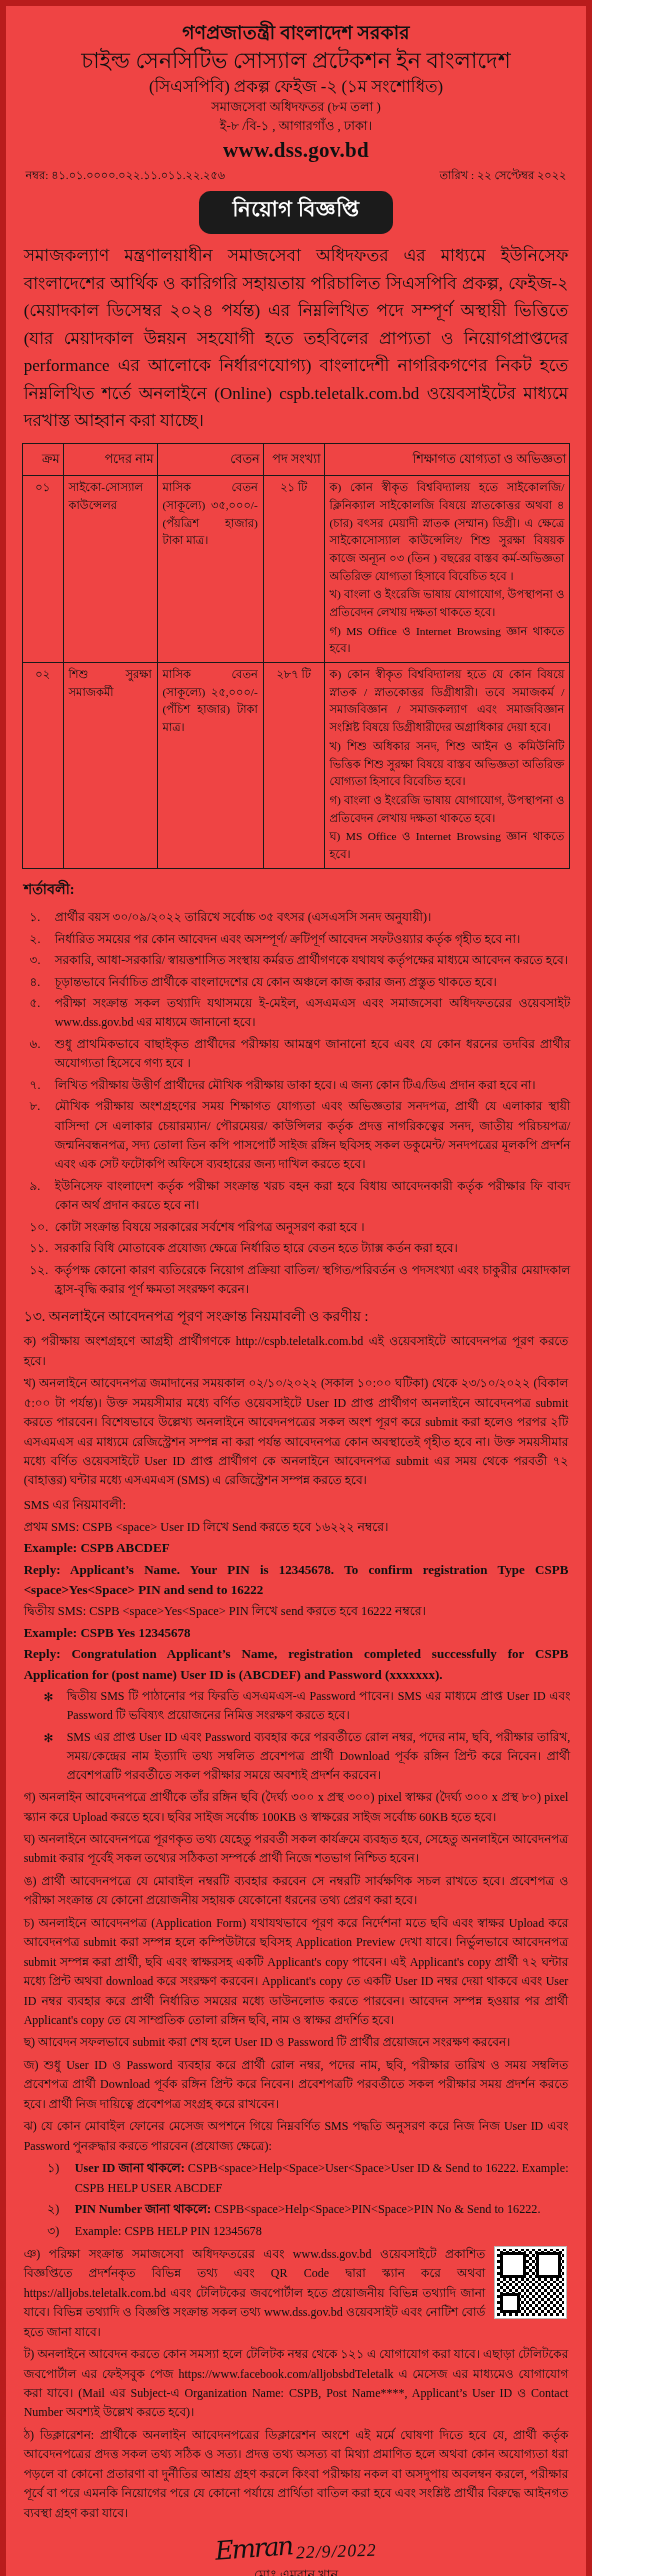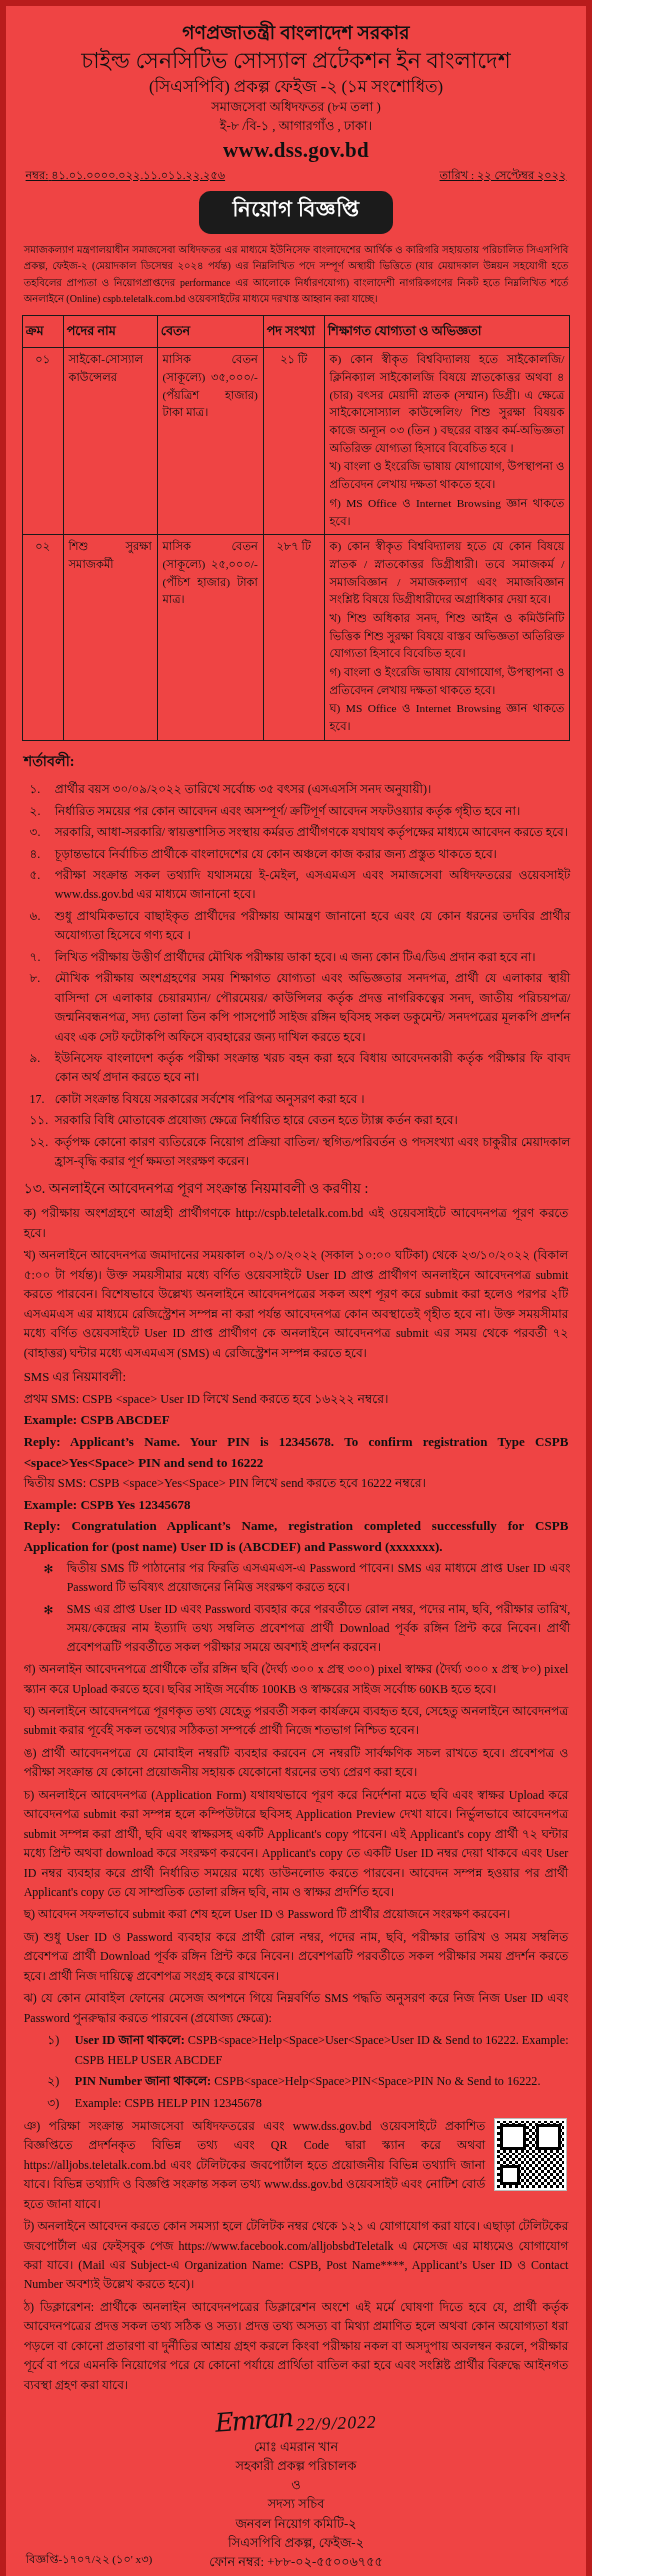--- a/index.html
+++ b/index.html
@@ -36,36 +36,36 @@
   }
   .hdr .l4 { font-size: 12.8px; line-height: 1.5; }
   .hdr .l5 { font-size: 12.8px; line-height: 1.5; }
   .hdr .site {
     font-size: 21px; font-weight: bold; letter-spacing: 0.3px;
     margin-top: 1px; margin-bottom: 3.9px;
   }
 
   .memoline {
     display: flex; justify-content: space-between; align-items: baseline;
-    font-size: 11.3px; padding: 0 3.9px; margin-top: 2px; margin-bottom: 5.9px; text-decoration: underline;
+    font-size: 11.3px; padding: 0 3.9px; margin-top: 2px; margin-bottom: 5.9px;
   }
 
   .banner-wrap { text-align: center; margin: 2px 0 7.9px 0; }
   .banner {
     display: inline-block;
     background: #1b1b1b; color: #fff;
     font-size: 20.7px; font-weight: bold;
     padding: 3px 33px 5.9px 33px;
     border-radius: 11.8px;
     letter-spacing: 0.5px;
   }
 
   
   .intro {
-    font-size: 10px;
+    font-size: 17px;
     line-height: 1.62;
     text-align: justify;
     text-justify: inter-word;
     margin: 0 2px 7.9px 2px;
     font-family: Liberation Serif, serif;
   }
 
   
   table.jobs {
     width: 100%;
@@ -74,23 +74,23 @@
     margin-bottom: 9.8px;
   }
   table.jobs th, table.jobs td {
     border: 1px solid #1a1a1a;
     padding: 3px 4.9px;
     vertical-align: top;
     font-size: 11.4px;
     line-height: 1.55;
   }
   table.jobs th {
-    text-align: left;
+    text-align: right;
     vertical-align: middle;
-    font-weight: bold;
+    font-weight: normal;
     font-size: 12.8px;
     padding: 5.9px 3px;
   }
   .c-sl { width: 41px; text-align: center; }
   .c-post { width: 94px; }
   .c-pay { width: 106px; }
   .c-num { width: 61px; text-align: center; }
   .c-qual { width: auto; }
   td.c-qual { text-align: justify; }
   td.c-pay { text-align: justify; }
@@ -293,21 +293,21 @@
   <ol class="conds">
     <li><span class="num">১.</span><span>প্রার্থীর বয়স ৩০/০৯/২০২২  তারিখে সর্বোচ্চ ৩৫ বৎসর (এসএসসি সনদ অনুযায়ী)।</span></li>
     <li><span class="num">২.</span><span>নির্ধারিত সময়ের পর কোন আবেদন এবং অসম্পূর্ণ/ ক্রটিপূর্ণ আবেদন সফটওয়্যার কর্তৃক গৃহীত হবে না।</span></li>
     <li><span class="num">৩.</span><span>সরকারি, আধা-সরকারি/ স্বায়ত্তশাসিত সংস্থায় কর্মরত প্রার্থীগণকে যথাযথ কর্তৃপক্ষের মাধ্যমে আবেদন করতে হবে।</span></li>
     <li><span class="num">৪.</span><span>চূড়ান্তভাবে নির্বাচিত প্রার্থীকে বাংলাদেশের যে কোন অঞ্চলে কাজ করার জন্য প্রস্তুত থাকতে হবে।</span></li>
     <li><span class="num">৫.</span><span>পরীক্ষা সংক্রান্ত সকল তথ্যাদি যথাসময়ে ই-মেইল, এসএমএস এবং সমাজসেবা অধিদফতরের ওয়েবসাইট www.dss.gov.bd এর মাধ্যমে জানানো হবে।</span></li>
     <li><span class="num">৬.</span><span>শুধু প্রাথমিকভাবে বাছাইকৃত প্রার্থীদের পরীক্ষায় আমন্ত্রণ জানানো হবে এবং যে কোন ধরনের তদবির প্রার্থীর অযোগ্যতা হিসেবে গণ্য হবে ।</span></li>
     <li><span class="num">৭.</span><span>লিখিত পরীক্ষায় উত্তীর্ণ প্রার্থীদের মৌখিক পরীক্ষায় ডাকা হবে। এ জন্য কোন টিএ/ডিএ প্রদান করা হবে না।</span></li>
     <li><span class="num">৮.</span><span>মৌখিক পরীক্ষায় অংশগ্রহণের সময় শিক্ষাগত যোগ্যতা এবং অভিজ্ঞতার সনদপত্র, প্রার্থী যে এলাকার স্থায়ী বাসিন্দা সে এলাকার চেয়ারম্যান/ পৌরমেয়র/ কাউন্সিলর কর্তৃক প্রদত্ত নাগরিকত্বের সনদ, জাতীয় পরিচয়পত্র/ জন্মনিবন্ধনপত্র, সদ্য তোলা তিন কপি পাসপোর্ট সাইজ রঙ্গিন ছবিসহ সকল ডকুমেন্ট/ সনদপত্রের মূলকপি প্রদর্শন এবং এক সেট ফটোকপি অফিসে ব্যবহারের জন্য দাখিল করতে হবে।</span></li>
     <li><span class="num">৯.</span><span>ইউনিসেফ বাংলাদেশ কর্তৃক পরীক্ষা সংক্রান্ত খরচ বহন করা হবে বিধায় আবেদনকারী কর্তৃক পরীক্ষার ফি বাবদ কোন অর্থ প্রদান করতে হবে না।</span></li>
-    <li><span class="num">17.</span><span>কোটা সংক্রান্ত বিষয়ে সরকারের সর্বশেষ পরিপত্র অনুসরণ করা হবে ।</span></li>
+    <li><span class="num">১০.</span><span>কোটা সংক্রান্ত বিষয়ে সরকারের সর্বশেষ পরিপত্র অনুসরণ করা হবে ।</span></li>
     <li><span class="num">১১.</span><span>সরকারি বিধি মোতাবেক প্রযোজ্য ক্ষেত্রে নির্ধারিত হারে বেতন হতে ট্যাক্স কর্তন করা হবে।</span></li>
     <li><span class="num">১২.</span><span>কর্তৃপক্ষ কোনো কারণ ব্যতিরেকে নিয়োগ প্রক্রিয়া বাতিল/ স্থগিত/পরিবর্তন ও পদসংখ্যা এবং চাকুরীর মেয়াদকাল হ্রাস-বৃদ্ধি করার পূর্ণ ক্ষমতা সংরক্ষণ করেন।</span></li>
   </ol>
 
   <div class="sub13">১৩. অনলাইনে আবেদনপত্র পূরণ সংক্রান্ত নিয়মাবলী ও করণীয় :</div>
   <p class="para">ক) পরীক্ষায় অংশগ্রহণে আগ্রহী প্রার্থীগণকে http://cspb.teletalk.com.bd এই ওয়েবসাইটে আবেদনপত্র পূরণ করতে হবে।</p>
   <p class="para">খ) অনলাইনে আবেদনপত্র জমাদানের সময়কাল ০২/১০/২০২২ (সকাল ১০:০০ ঘটিকা) থেকে ২৩/১০/২০২২ (বিকাল ৫:০০ টা পর্যন্ত)। উক্ত সময়সীমার মধ্যে বর্ণিত ওয়েবসাইটে User ID প্রাপ্ত প্রার্থীগণ অনলাইনে আবেদনপত্র submit করতে পারবেন। বিশেষভাবে উল্লেখ্য অনলাইনে আবেদনপত্রের সকল অংশ পূরণ করে submit করা হলেও পরপর ২টি এসএমএস এর মাধ্যমে রেজিস্ট্রেশন সম্পন্ন না করা পর্যন্ত আবেদনপত্র কোন অবস্থাতেই গৃহীত হবে না। উক্ত সময়সীমার মধ্যে বর্ণিত ওয়েবসাইটে User ID প্রাপ্ত প্রার্থীগণ কে অনলাইনে আবেদনপত্র submit এর সময় থেকে পরবর্তী ৭২ (বাহাত্তর) ঘন্টার মধ্যে এসএমএস (SMS) এ রেজিস্ট্রেশন সম্পন্ন করতে হবে।</p>
 
   <div class="sms-head">SMS এর নিয়মাবলী:</div>
   <div class="sms-line">প্রথম SMS: CSPB &lt;space&gt; User ID লিখে Send করতে হবে ১৬২২২ নম্বরে।</div>

